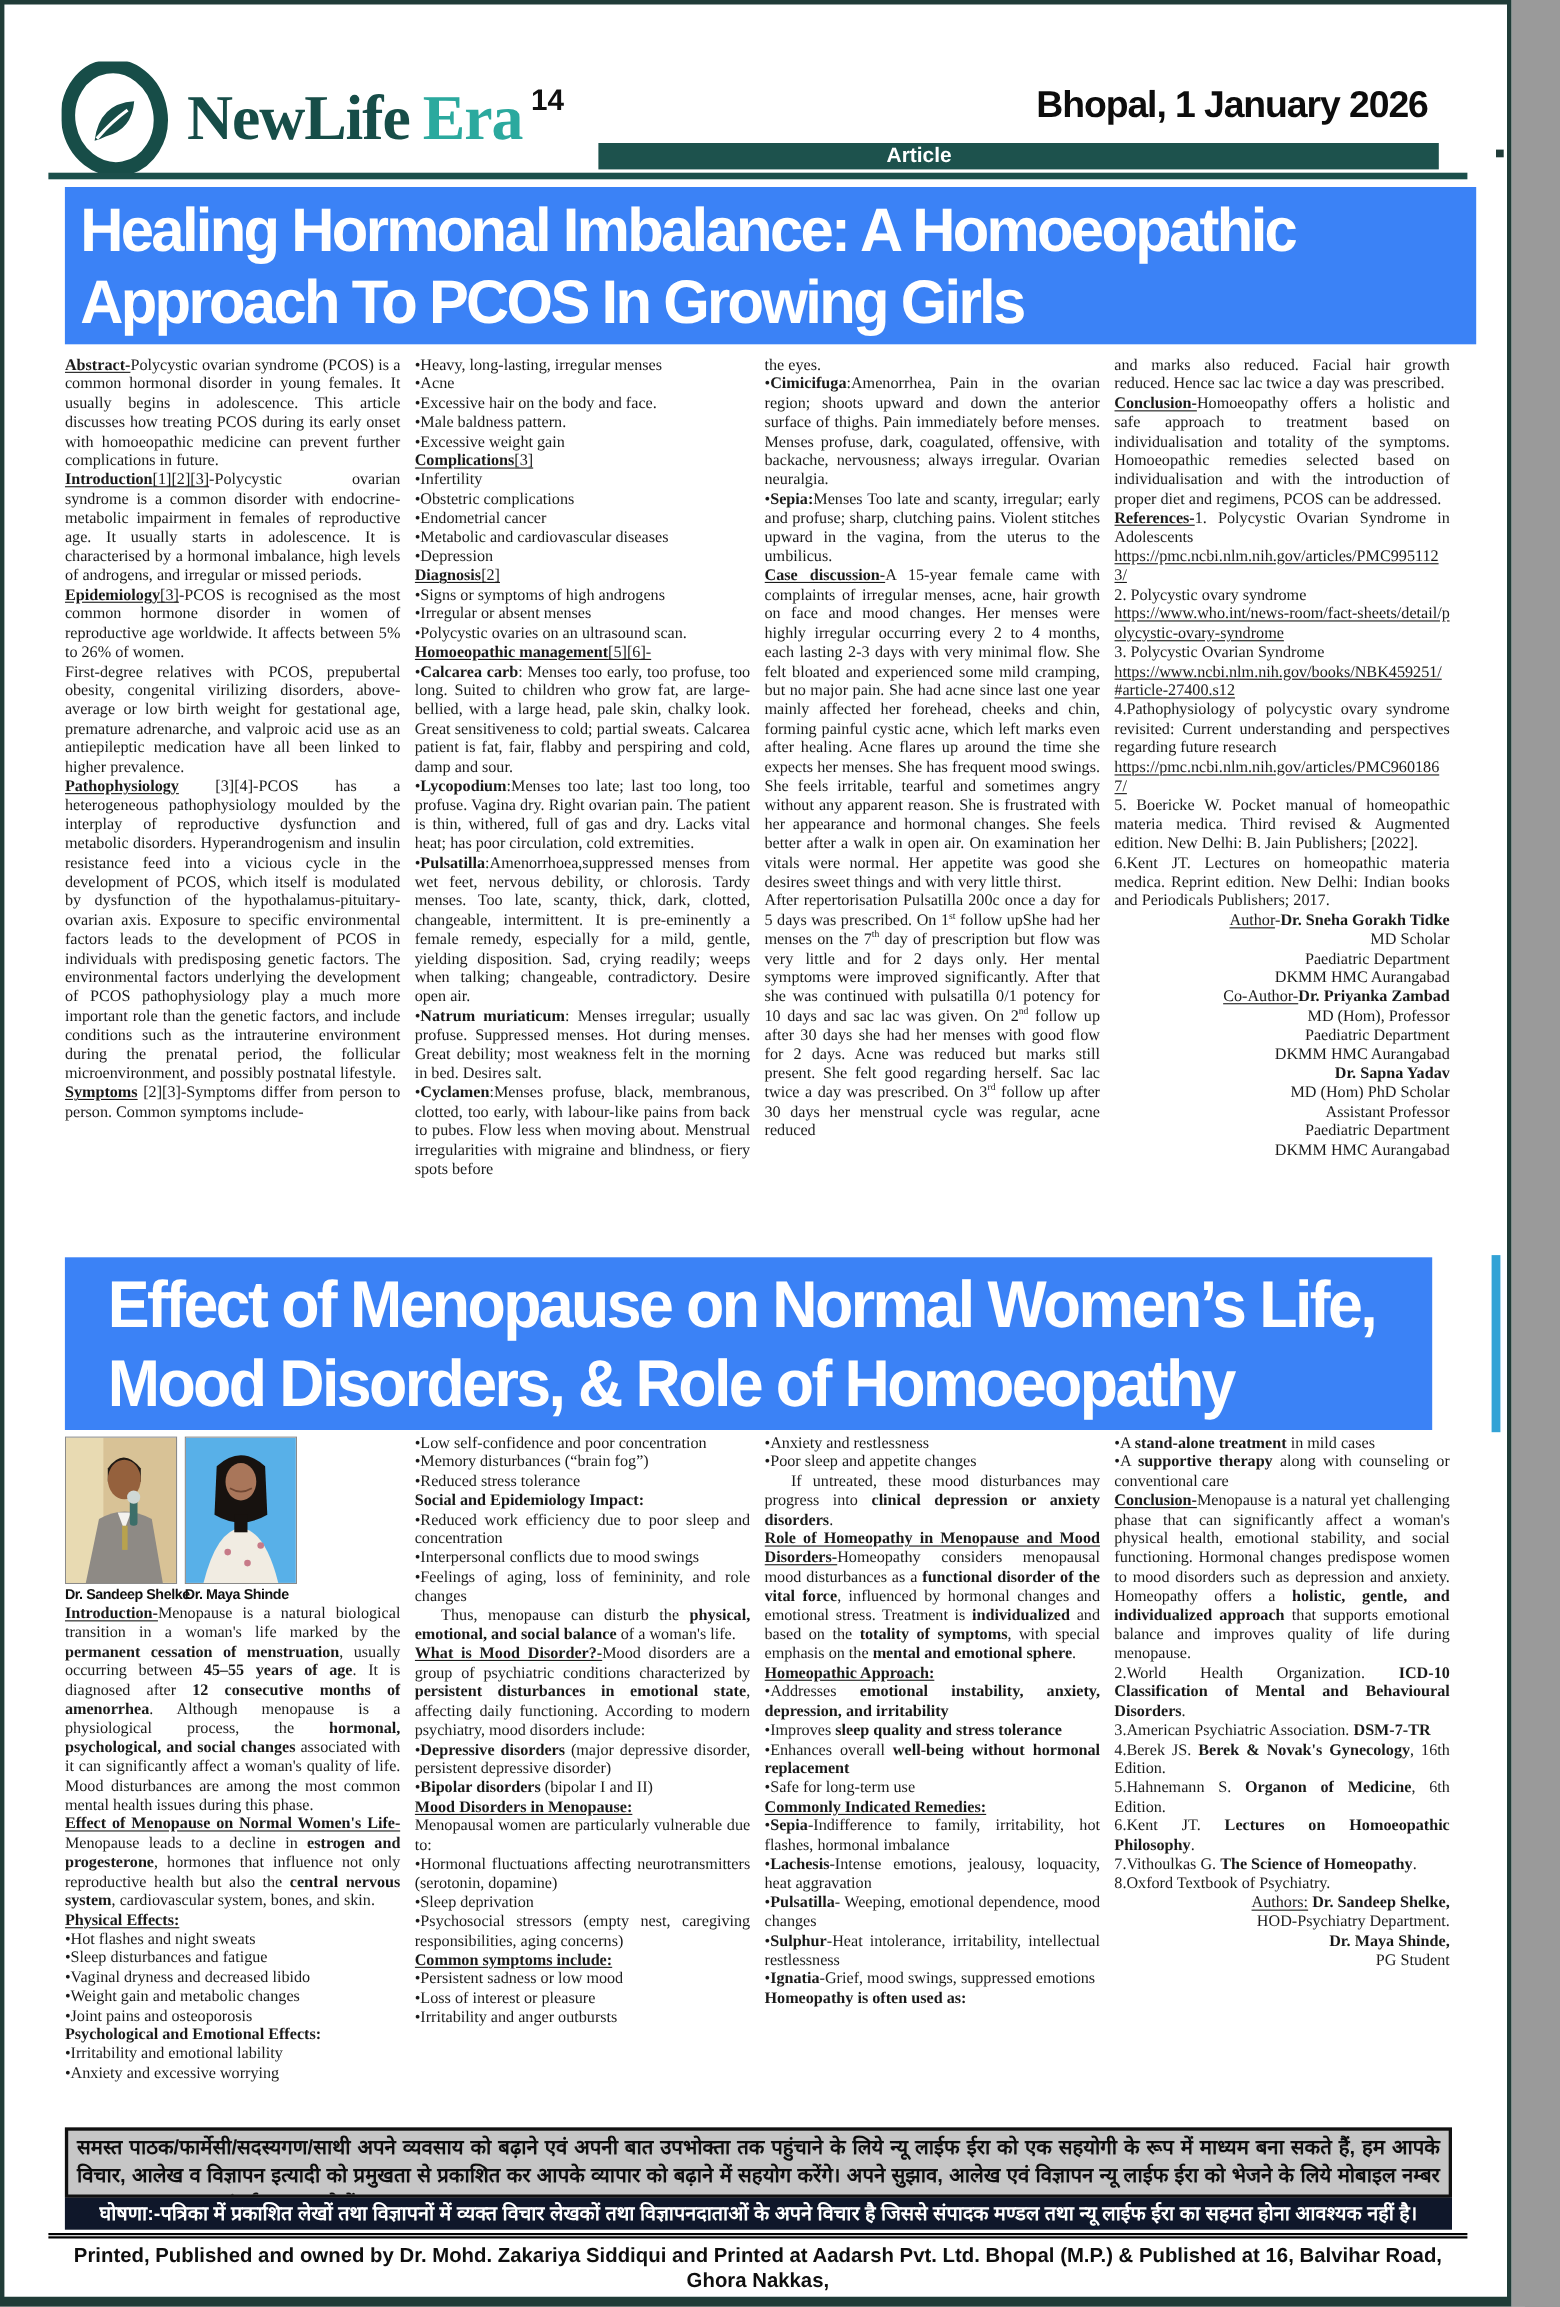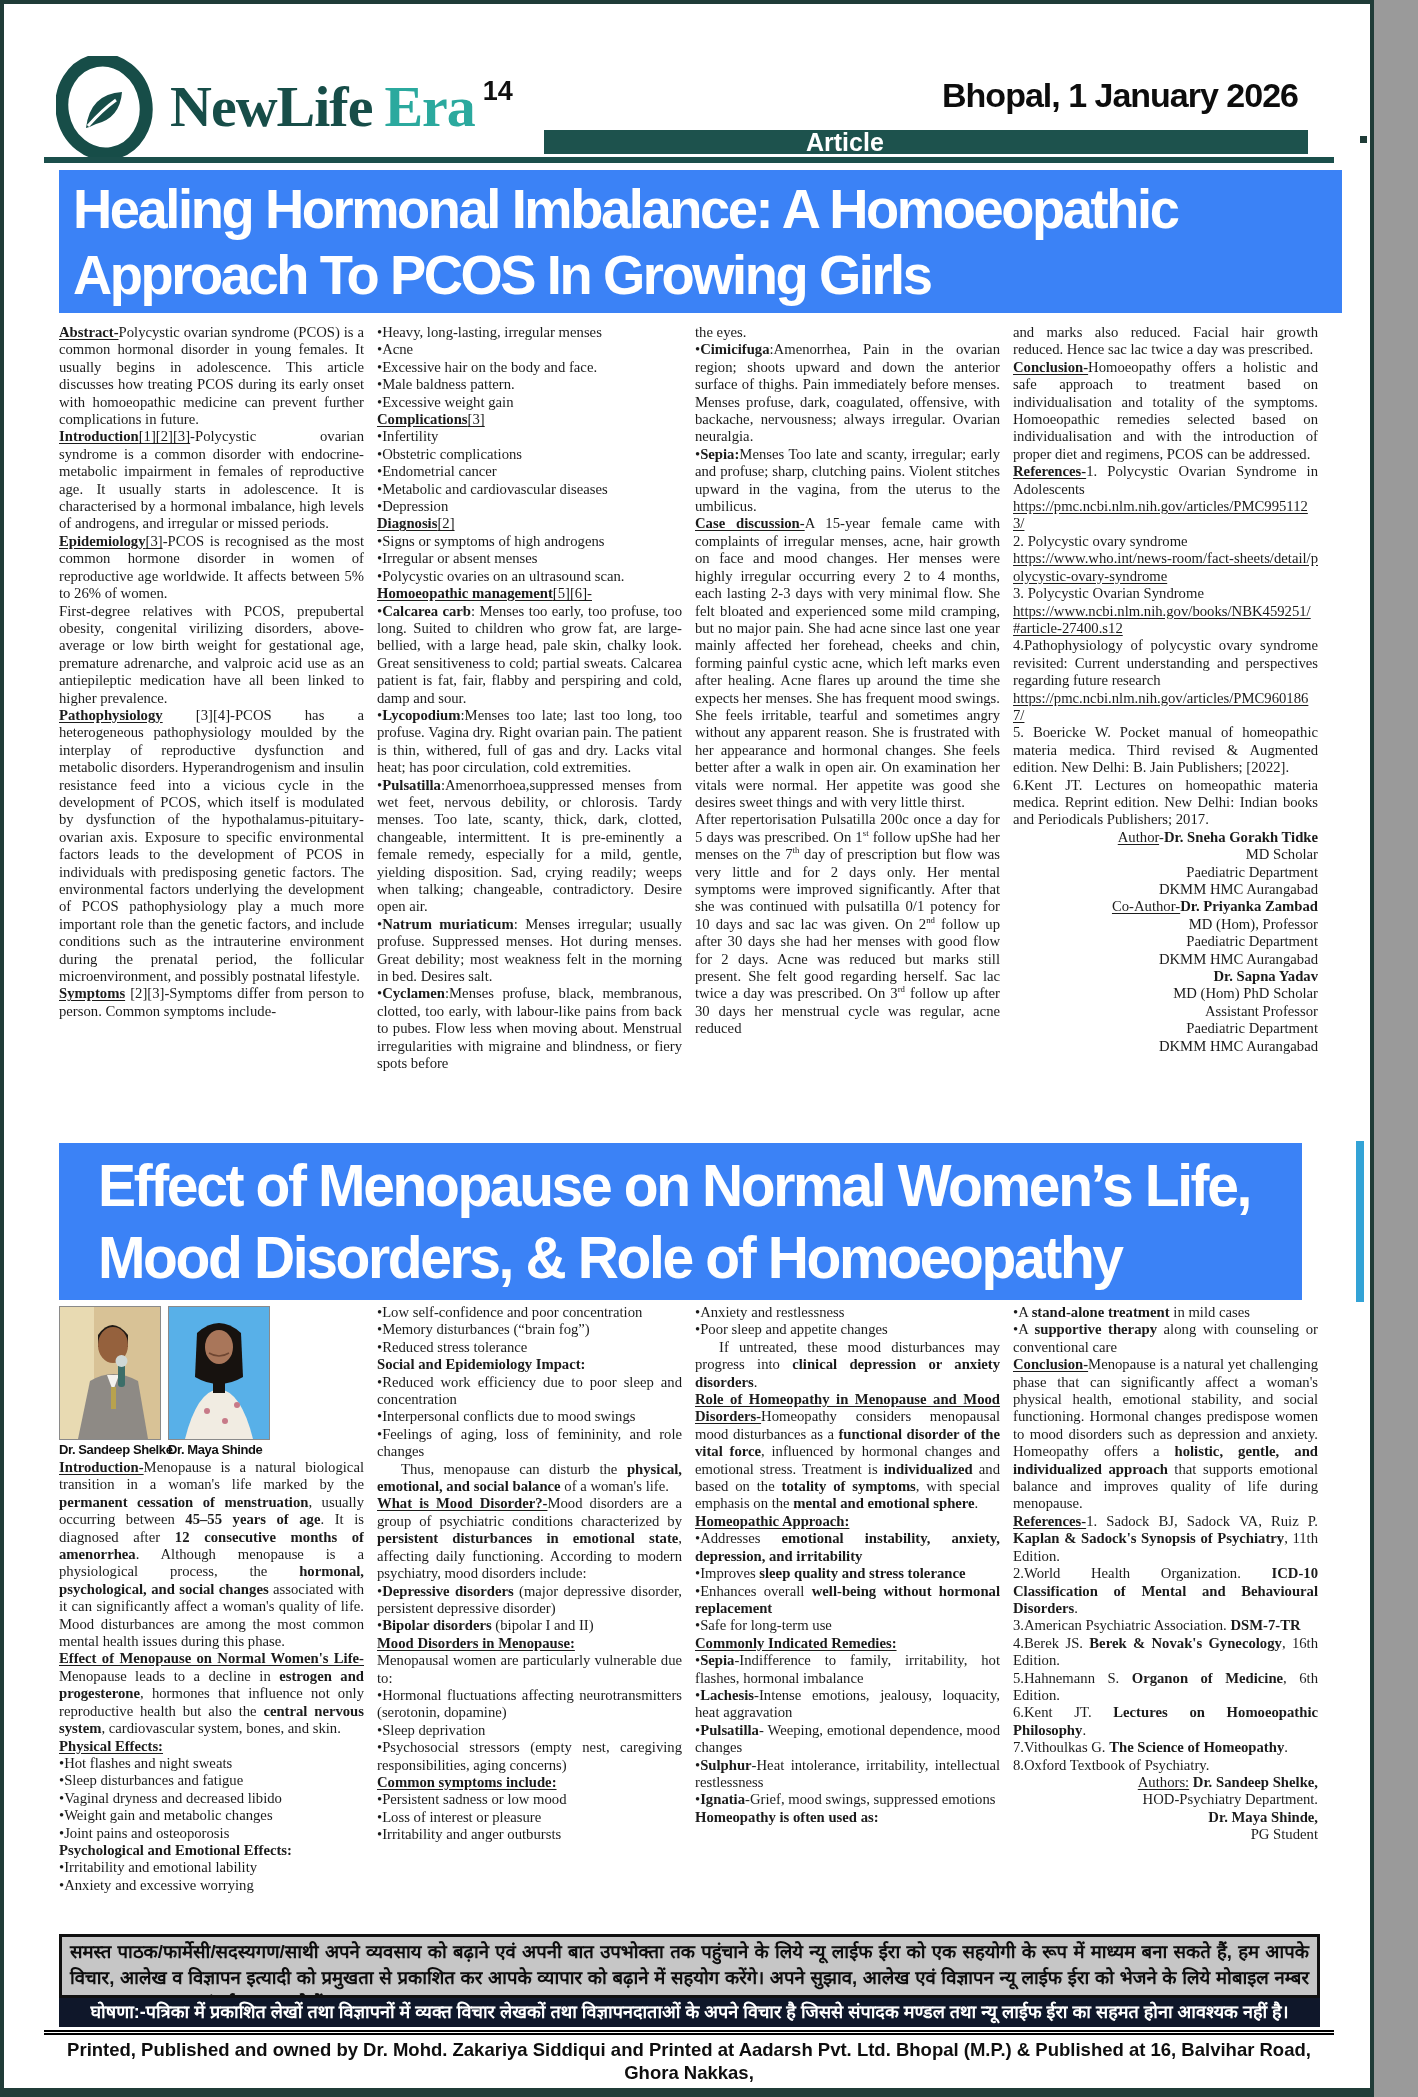--- a/index.html
+++ b/index.html
@@ -12,21 +12,21 @@
   .brand-text{line-height:1;margin-left:14px;font-family:"Liberation Serif",serif;
               font-weight:bold;font-size:58px;letter-spacing:-1px;}
   .brand-first{color:#174d48;}
   .brand-second{color:#2ba99e;margin-left:12px;}
   .page-num{font-family:"Liberation Sans",sans-serif;font-weight:bold;font-size:27px;
             color:#111;margin-left:8px;position:relative;top:-16px;}
   .dateline{position:absolute;right:72px;top:72px;font-family:"Liberation Sans",sans-serif;
             font-weight:bold;font-size:34px;letter-spacing:-1px;color:#0d0d0d;}
   .section-bar{position:absolute;left:540px;right:62px;top:126px;height:24px;background:#1d524d;
                color:#fff;font-family:"Liberation Sans",sans-serif;font-weight:bold;
-               font-size:25px;line-height:24px;text-align:left;padding-left:262px;box-sizing:border-box;}
+               font-size:19px;line-height:24px;text-align:left;padding-left:262px;box-sizing:border-box;}
   .bar-dot{position:absolute;left:1356px;top:132px;width:7px;height:7px;background:#203c38;}
   .teal-rule{position:absolute;left:40px;right:36px;top:153px;height:6px;background:#1b4f4b;}
   
   .headline{position:absolute;background:#3b82f6;color:#fff;font-family:"Liberation Sans","DejaVu Sans",sans-serif;
             font-weight:bold;overflow:hidden;padding-left:14px;box-sizing:border-box;}
   #title1{left:55px;right:28px;top:166px;height:143px;font-size:56px;letter-spacing:-2.5px;}
   #title1 .tl{line-height:66px;transform:scaleX(.97);transform-origin:left center;white-space:nowrap;}
   #title1{padding-top:6px;}
   #title2{left:55px;right:68px;top:1139px;height:157px;font-size:60px;letter-spacing:-2.5px;}
   #title2 .tl{line-height:72px;transform:scaleX(.95);transform-origin:left center;white-space:nowrap;}
@@ -253,21 +253,20 @@
         <p class="para">•<b>Lachesis</b>-Intense emotions, jealousy, loquacity, heat aggravation</p>
         <p class="para">•<b>Pulsatilla</b>- Weeping, emotional dependence, mood changes</p>
         <p class="para">•<b>Sulphur</b>-Heat intolerance, irritability, intellectual restlessness</p>
         <p class="para">•<b>Ignatia</b>-Grief, mood swings, suppressed emotions</p>
         <p class="para"><b>Homeopathy is often used as:</b></p>
       </div>
     <div class="col">
         <p class="para">•A <b>stand-alone treatment</b> in mild cases</p>
         <p class="para">•A <b>supportive therapy</b> along with counseling or conventional care</p>
         <p class="para"><u><b>Conclusion-</b></u>Menopause is a natural yet challenging phase that can significantly affect a woman's physical health, emotional stability, and social functioning. Hormonal changes predispose women to mood disorders such as depression and anxiety. Homeopathy offers a <b>holistic, gentle, and individualized approach</b> that supports emotional balance and improves quality of life during menopause.</p>
-        <p class="para"><u><b>References-</b></u>1. Sadock BJ, Sadock VA, Ruiz P. <b>Kaplan &amp; Sadock's Synopsis of Psychiatry</b>, 11th Edition.</p>
         <p class="para">2.World Health Organization. <b>ICD-10 Classification of Mental and Behavioural Disorders</b>.</p>
         <p class="para">3.American Psychiatric Association. <b>DSM-7-TR</b></p>
         <p class="para">4.Berek JS. <b>Berek &amp; Novak's Gynecology</b>, 16th Edition.</p>
         <p class="para">5.Hahnemann S. <b>Organon of Medicine</b>, 6th Edition.</p>
         <p class="para">6.Kent JT. <b>Lectures on Homoeopathic Philosophy</b>.</p>
         <p class="para">7.Vithoulkas G. <b>The Science of Homeopathy</b>.</p>
         <p class="para">8.Oxford Textbook of Psychiatry.</p>
         <p class="para right"><u>Authors:</u> <b>Dr. Sandeep Shelke,</b></p>
         <p class="para right">HOD-Psychiatry Department.</p>
         <p class="para right"><b>Dr. Maya Shinde,</b></p>

